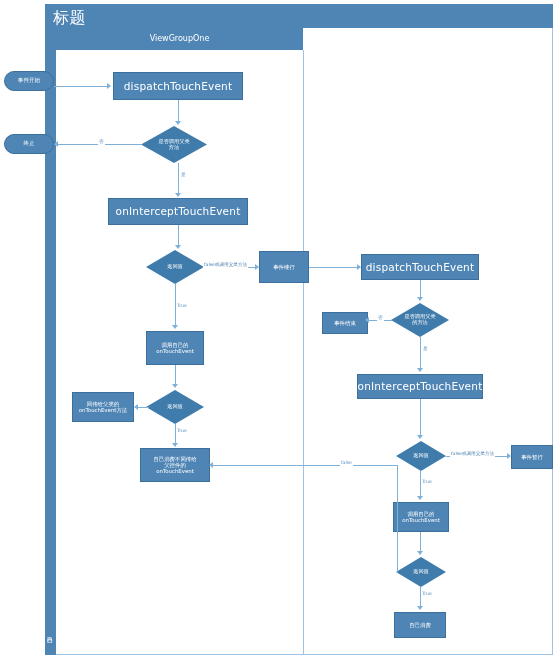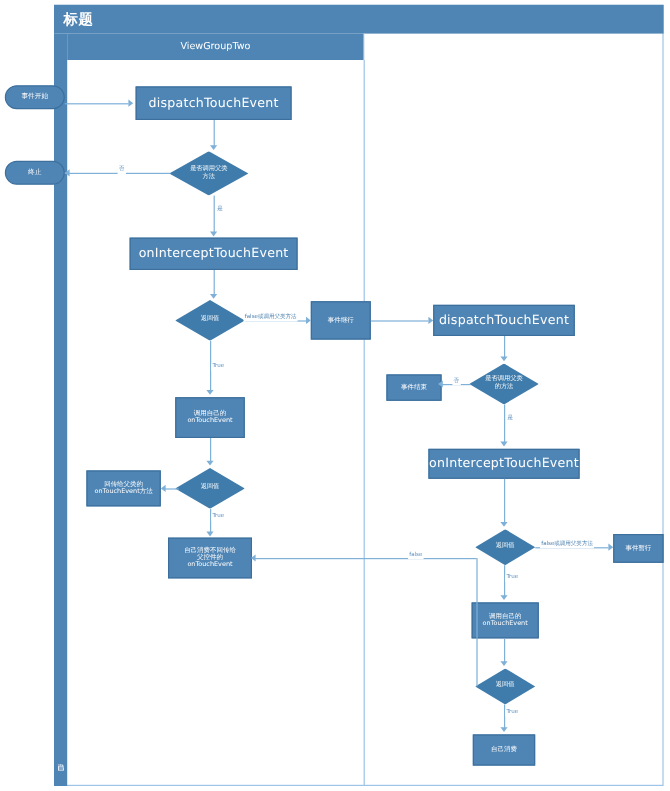--- a/index.html
+++ b/index.html
@@ -12,21 +12,21 @@
   
   .frame{
     position:absolute;left:45px;top:4px;width:508px;height:651px;
     border:1px solid #9dc3e6;background:#ffffff;box-sizing:border-box;
   }
   .title-bar{
     position:absolute;left:45px;top:4px;width:508px;height:24px;
     background:#4f85b5;box-sizing:border-box;
   }
   .title-bar span{
-    position:absolute;left:8px;top:4px;color:#ffffff;font-size:12px;font-weight:bold;
+    position:absolute;left:8px;top:4px;color:#ffffff;font-size:16px;font-weight:normal;
     letter-spacing:.5px;
   }
   .lane-head{
     position:absolute;top:28px;height:22px;background:#4f85b5;
     color:#ffffff;font-size:8px;text-align:center;line-height:22px;
     box-sizing:border-box;
   }
   .lane-head.one{left:56px;width:248px;border-right:1px solid #ffffff;}
   .lane-head.two{left:305px;width:248px;}
   .lane-body{
@@ -89,21 +89,21 @@
 
   <div class="frame"></div>
 
   <div class="title-bar">
     <span>标题</span>
   </div>
 
   <div class="lane-gutter"></div>
   <div class="gutter-label">自己</div>
 
-  <div class="lane-head one">ViewGroupTwo</div>
+  <div class="lane-head one">ViewGroupOne</div>
   <div class="lane-body one"></div>
   <div class="lane-body two"></div>
 
   <div class="node term" style="left:4px;top:71px;width:50px;height:20px;">事件开始</div>
   <div class="node term" style="left:4px;top:134px;width:50px;height:20px;">终止</div>
 
   <div class="node proc big" style="left:113px;top:72px;width:130px;height:28px;">dispatchTouchEvent</div>
 
   <div class="node dia" style="left:141px;top:126px;width:66px;height:37px;">
     <div class="shape"></div>

